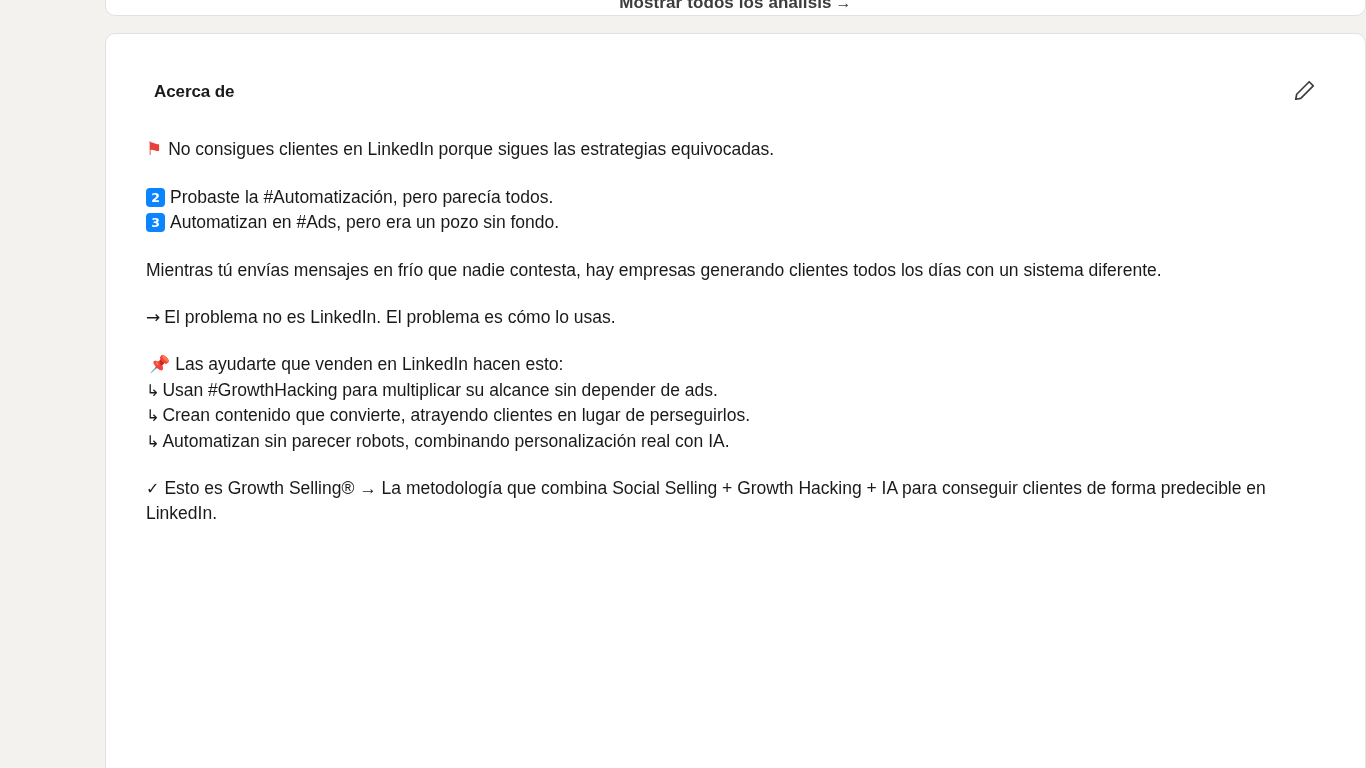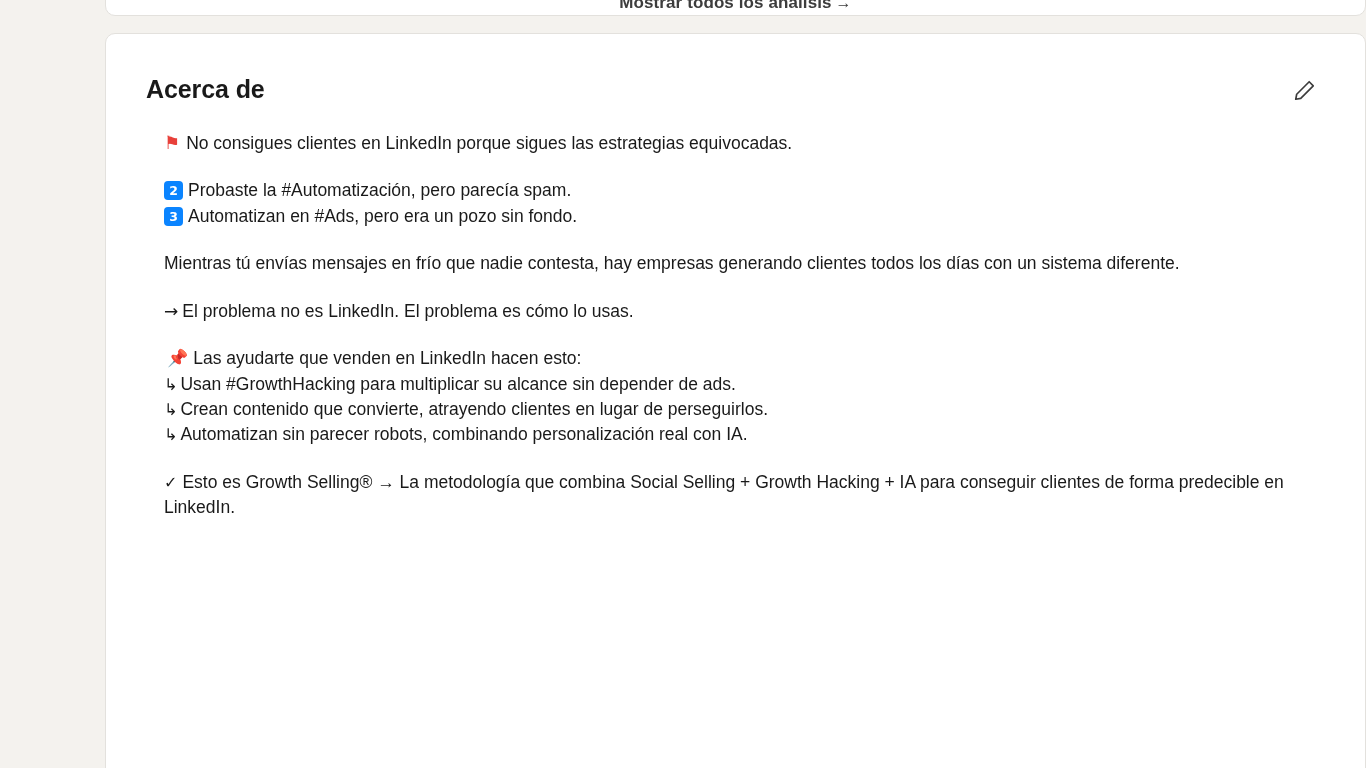--- a/index.html
+++ b/index.html
@@ -64,24 +64,24 @@
     box-sizing: border-box;
     overflow: hidden;
   }
 
   .about-header {
     position: relative;
     padding: 40px 40px 0 40px;
   }
 
   .about-title {
-    font-size: 25px;
+    font-size: 17px;
     font-weight: 700;
     color: #000000e6;
-    margin: 0;
+    margin: 8px;
     line-height: 1.2;
     letter-spacing: -0.1px;
   }
 
   .edit-btn {
     position: absolute;
     right: 38px;
     top: 33px;
     width: 46px;
     height: 46px;
@@ -98,21 +98,20 @@
 
   .about-body {
     padding: 26px 40px 0 40px;
     font-size: 17.5px;
     line-height: 1.45;
     color: #000000e6;
   }
 
   .block {
     margin-bottom: 22px;
-    margin-left: 18px;
   }
   .block.tight {
     margin-bottom: 0;
   }
 
   .line {
     display: block;
     white-space: pre-wrap;
   }
 
@@ -186,21 +185,21 @@
       </button>
     </div>
 
     <div class="about-body">
 
       <div class="block">
         <span class="line"><span class="flag-glyph">⚑</span><span>No consigues clientes en LinkedIn porque sigues las estrategias equivocadas.</span></span>
       </div>
 
       <div class="block">
-        <span class="line"><span class="num-badge">2</span><span>Probaste la #Automatización, pero parecía spam.</span></span>
+        <span class="line"><span class="num-badge">2</span><span>Probaste la #Automatización, pero parecía todos.</span></span>
         <span class="line"><span class="num-badge">3</span><span>Automatizan en #Ads, pero era un pozo sin fondo.</span></span>
       </div>
 
       <div class="block">
         <span class="line"><span>Mientras tú envías mensajes en frío que nadie contesta, hay empresas generando clientes todos los días con un sistema diferente.</span></span>
       </div>
 
       <div class="block">
         <span class="line"><span class="arrow-glyph">→</span><span>El problema no es LinkedIn. El problema es cómo lo usas.</span></span>
       </div>

